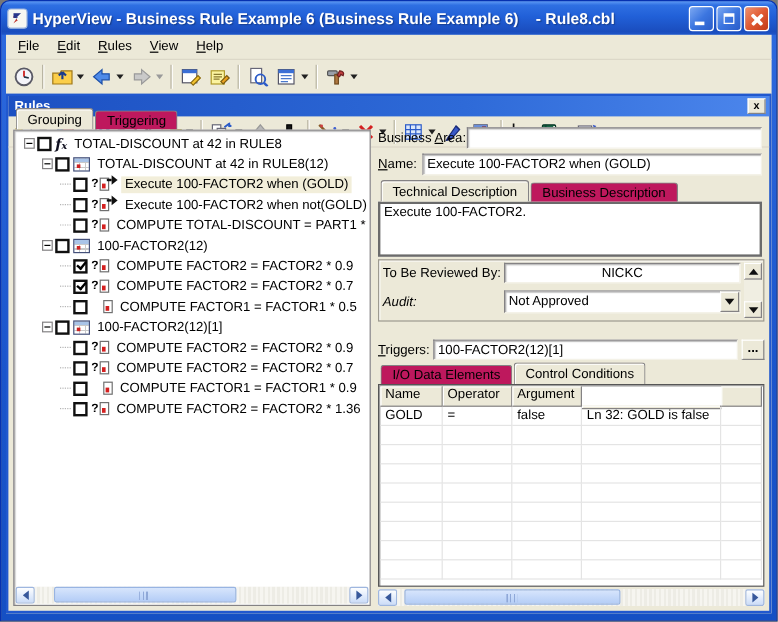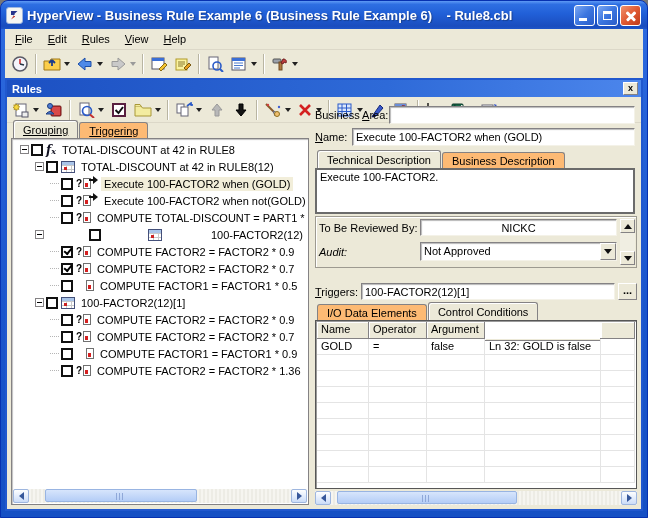--- a/index.html
+++ b/index.html
@@ -48,23 +48,23 @@
   .rules-title{height:17px;display:flex;align-items:center;padding:0 3px 0 5px;
     background:linear-gradient(90deg,#1C50C2 0%,#2E6AD8 60%,#4C86EC 100%);}
   .rules-title .rt-text{color:#fff;font-weight:bold;font-size:11px;flex:1;}
   .rules-close{width:15px;height:13px;background:#ECE9D8;border:1px solid;border-color:#fff #848284 #848284 #fff;
     font:bold 9px/11px "Liberation Sans",sans-serif;text-align:center;color:#000;}
   .rules-toolbar{height:26px;display:flex;align-items:center;padding:1px 2px;border-bottom:1px solid #DCD8C8;}
   
   .tab{position:relative;background:#ECE9D8;border:1px solid #848284;border-bottom:none;
     border-radius:3px 3px 0 0;padding:0 9px;display:flex;align-items:center;}
   .tab.active{height:18px;top:0;z-index:2;box-shadow:inset 1px 1px 0 #fff;}
-  .tab.inactive{height:16px;top:2px;z-index:1;background:#fdba74;}
+  .tab.inactive{height:16px;top:2px;z-index:1;background:#be185d;}
   
-  .left-col{position:absolute;left:4px;top:40px;width:298px;bottom:4px;text-decoration:underline;}
+  .left-col{position:absolute;left:4px;top:10px;width:298px;bottom:4px;}
   .tabs-row{height:18px;display:flex;gap:1px;padding-left:2px;}
   .tree-box{position:absolute;left:0;right:0;top:18px;bottom:0;background:#fff;
     border:1px solid #848284;box-shadow:inset 1px 1px 1px rgba(0,0,0,.25);padding:2px 0 16px 1px;overflow:hidden;z-index:3;}
   .trow{height:17px;display:flex;align-items:center;white-space:nowrap;padding-right:2px;}
   .trow.selected .tlabel{background:#F2EEDA;}
   .tlabel{padding:1px 3px;}
   .slot{width:13px;height:17px;display:flex;align-items:center;justify-content:center;flex:0 0 auto;}
   .expander{width:9px;height:9px;border:1px solid #848284;background:#fff;position:relative;}
   .expander::after{content:"";position:absolute;left:1px;top:3px;width:5px;height:1px;background:#000;}
   .stub{width:9px;height:1px;border-top:1px dotted #B5B5B5;}
@@ -474,21 +474,21 @@
               <span class="slot">
                 <span class="stub"></span>
               </span>
               <span class="cb"></span>
               <span class="ticon">
                 <span class="qmark">?</span>
                 <span class="pg"></span>
               </span>
               <span class="tlabel">COMPUTE TOTAL-DISCOUNT = PART1 *</span>
             </div>
-            <div class="trow" style="padding-left: 20px; justify-content: space-between;">
+            <div class="trow" style="padding-left: 20px;">
               <span class="slot">
                 <span class="expander"></span>
               </span>
               <span class="cb"></span>
               <span class="ticon">
                 <span class="seg"></span>
               </span>
               <span class="tlabel">100-FACTOR2(12)</span>
             </div>
             <div class="trow" style="padding-left: 35px;">

